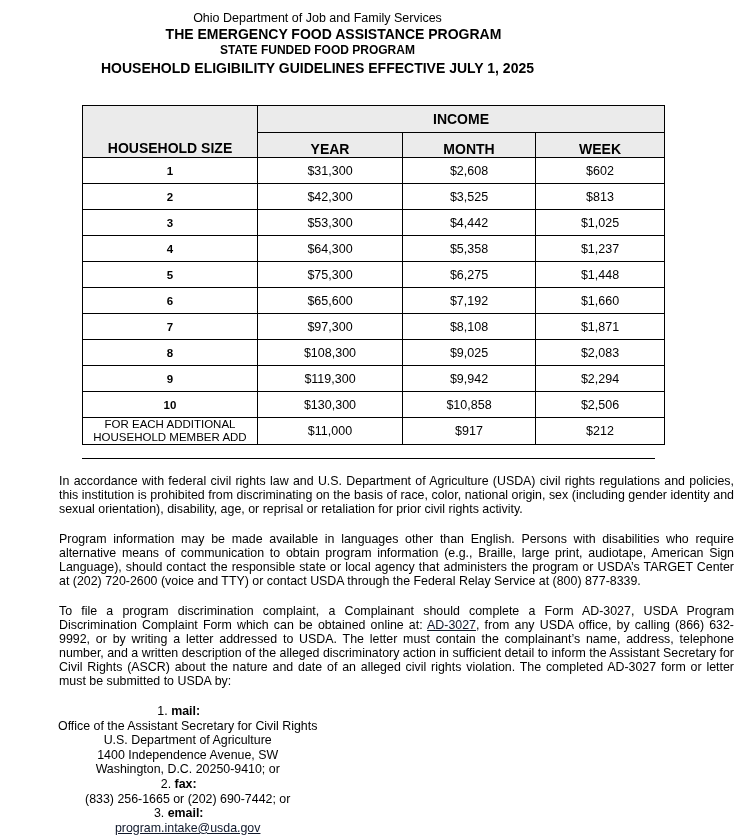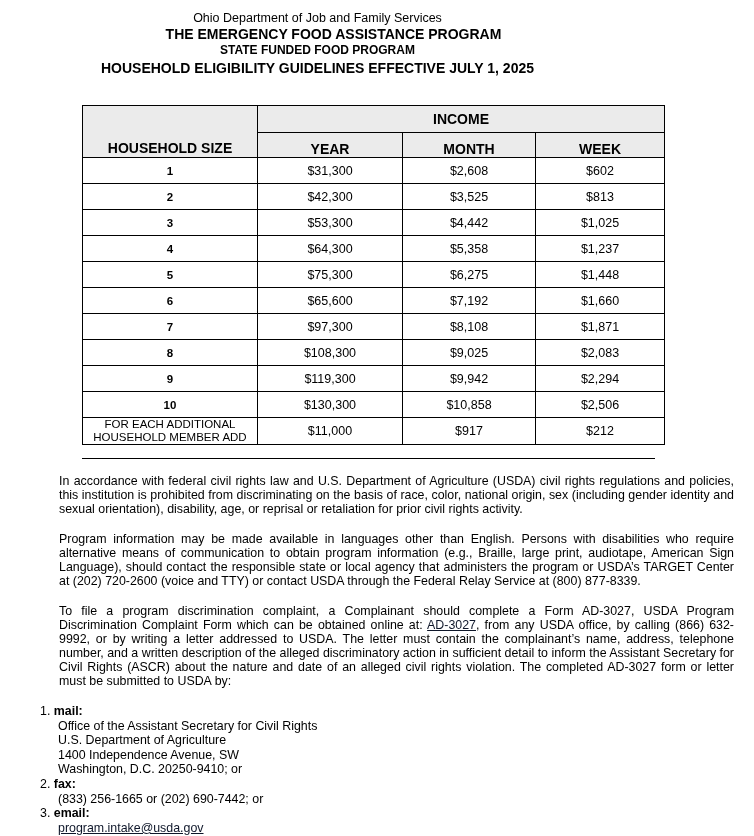--- a/index.html
+++ b/index.html
@@ -22,21 +22,21 @@
   col.c1 { width: 175px; } col.c2 { width: 145px; } col.c3 { width: 133px; } col.c4 { width: 129px; }
 
   .rule { position: absolute; left: 82px; top: 458px; width: 573px; border-top: 1px solid #000; }
 
   .para { position: absolute; left: 40px; width: 675px; font-size: 12.4px; line-height: 14px; text-align: justify; margin-left: 19px; }
   .p1 { top: 474px; }
   .p2 { top: 532px; }
   .p3 { top: 604px; }
   a.link { color: #0f172a; text-decoration: underline; }
 
-  .contact { position: absolute; left: 40px; top: 704px; font-size: 12.4px; line-height: 14.6px; }
+  .contact { position: absolute; left: 40px; top: 704px; font-size: 12.4px; line-height: 14.6px; text-align: center; }
   .contact .num { font-weight: normal; }
   .contact .lbl { font-weight: bold; }
   .contact .ind { padding-left: 18px; }
 </style>
 </head>
 <body>
 
 <div class="hdr h-agency">Ohio Department of Job and Family Services</div>
 <div class="hdr h-prog1">THE EMERGENCY FOOD ASSISTANCE PROGRAM</div>
 <div class="hdr h-prog2">STATE FUNDED FOOD PROGRAM</div>

